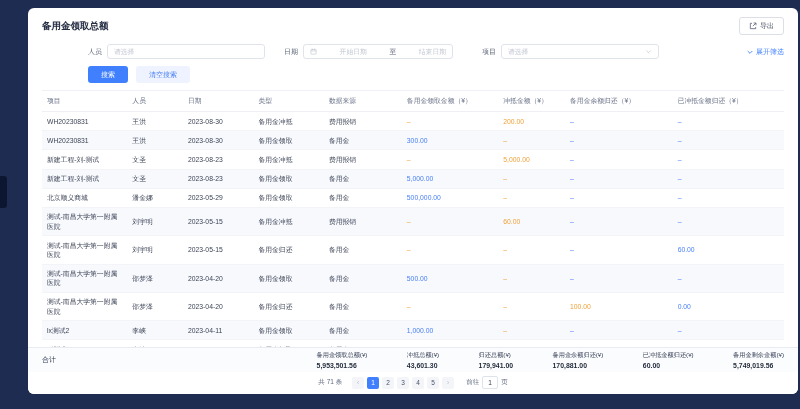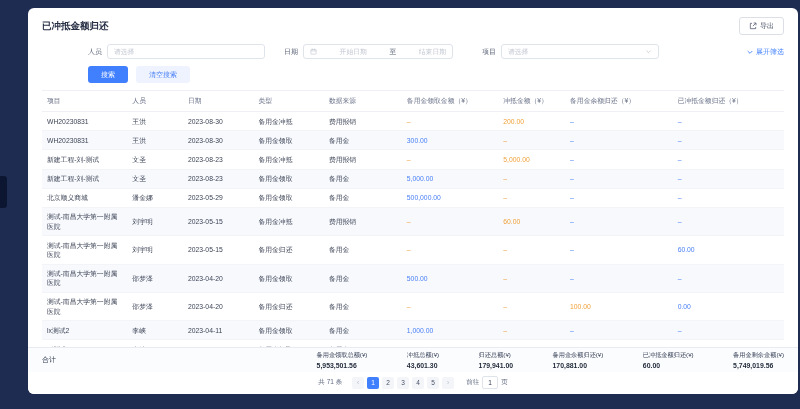--- a/index.html
+++ b/index.html
@@ -102,21 +102,21 @@
   .icon { display: inline-flex; align-items: center; }
 </style>
 </head>
 <body>
 
 <div class="side-handle"></div>
 
 <div class="card">
 
   <div class="card-header">
-    <div class="title">已冲抵金额归还</div>
+    <div class="title">备用金领取总额</div>
     <button class="export-btn">
       <span class="icon">
         <svg width="8" height="8" viewBox="0 0 12 12" fill="none" stroke="#596077" stroke-width="1.2">
           <path d="M4.5 2H2v8h8V7.5"></path>
             <path d="M7 1.5h3.5V5"></path>
             <path d="M10.2 1.8 5.8 6.2"></path>
         </svg>
       </span>
       <span>导出</span>
     </button>

